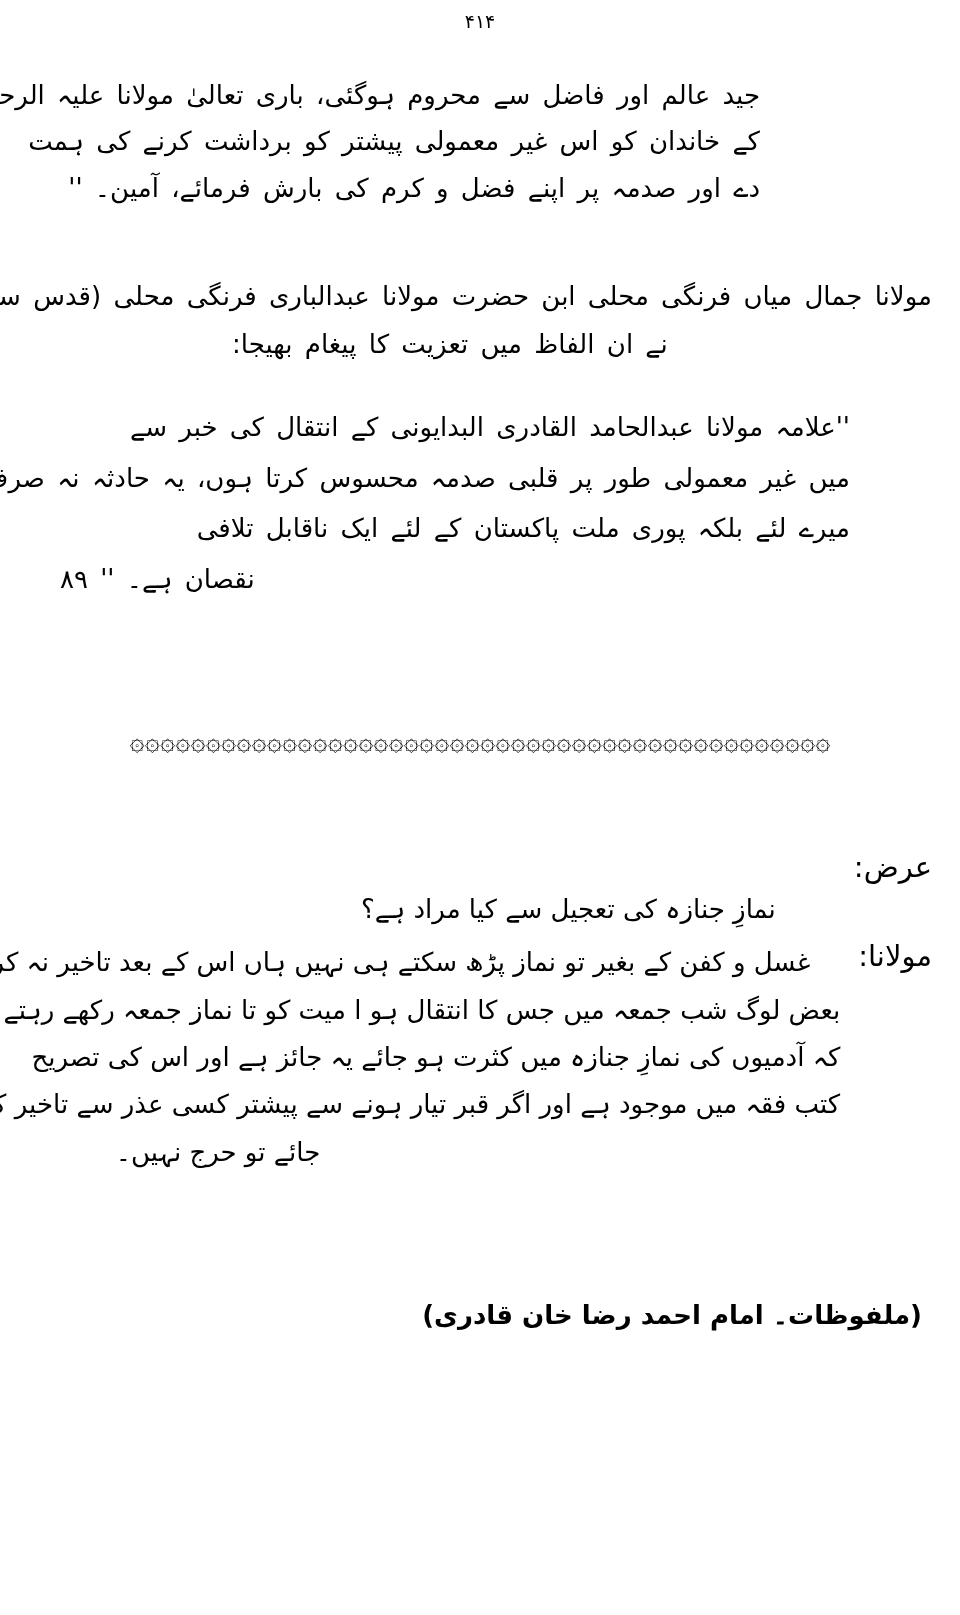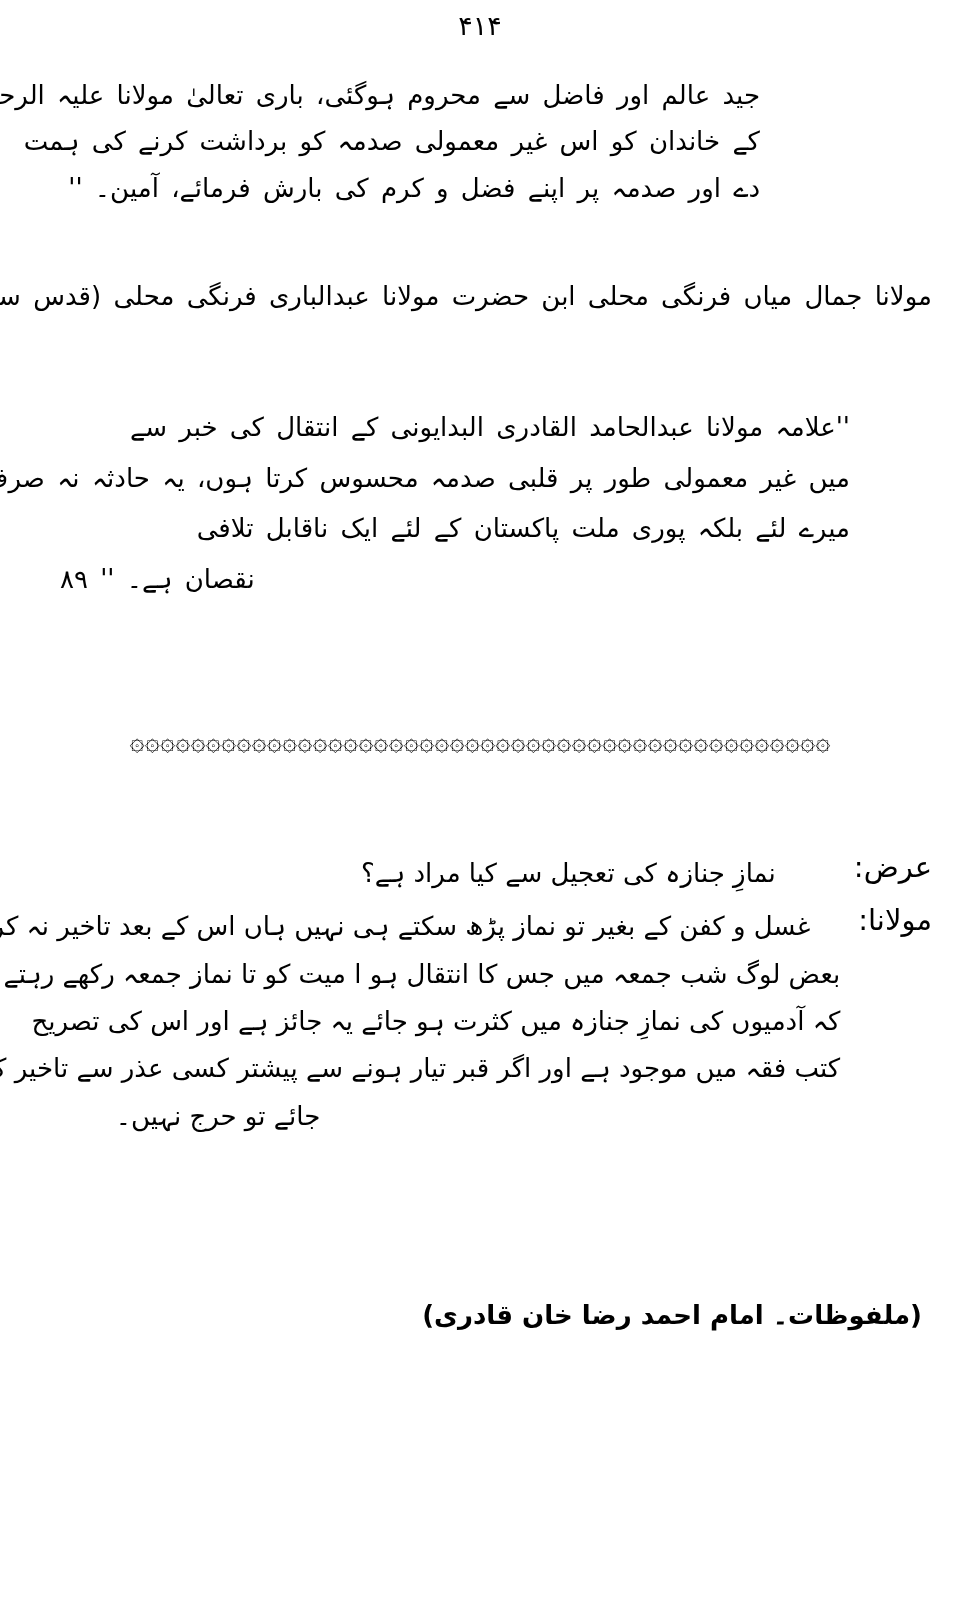--- a/index.html
+++ b/index.html
@@ -24,21 +24,21 @@
     padding: 0;
   }
 
   
   .page-number {
     position: absolute;
     top: 10px;
     left: 0;
     right: 0;
     text-align: center;
-    font-size: 27px;
+    font-size: 19px;
     letter-spacing: 1px;
     direction: rtl;
   }
 
   
   .urdu-block {
     direction: rtl;
     text-align: right;
     font-size: 27px;
     line-height: 1.85;
@@ -115,21 +115,21 @@
     padding-left: 18px;
     white-space: nowrap;
   }
   .qa-body {
     flex: 1 1 auto;
     font-size: 26px;
     line-height: 1.82;
     text-align: right;
   }
   .qa-body .line { display: block; white-space: nowrap; }
-  .qa-q .qa-body { padding-right: 60px; }
+  .qa-q .qa-body { padding-right: 60px; margin-top: 36px; }
   .qa-a .qa-body .line:first-child { padding-right: 30px; }
   .qa-a .qa-body .line.tail { text-align: right; padding-right: 520px; }
 
   
   .citation {
     position: absolute;
     top: 1300px;
     right: 28px;
     width: 500px;
     direction: rtl;
@@ -141,26 +141,27 @@
 </style>
 </head>
 <body>
 
 <div class="page">
 
   <div class="page-number">۴۱۴</div>
 
   <div class="urdu-block para-top">
     <span class="line">جید عالم اور فاضل سے محروم ہوگئی، باری تعالیٰ مولانا علیہ الرحمۃ</span>
-    <span class="line">کے خاندان کو اس غیر معمولی صدمہ کو برداشت کرنے کی ہمت</span>
+    <span class="line">کے خاندان کو اس غیر معمولی پیشتر کو برداشت کرنے کی ہمت</span>
     <span class="line">دے اور صدمہ پر اپنے فضل و کرم کی بارش فرمائے، آمین۔ ''</span>
   </div>
 
   <div class="urdu-block para-intro">
     <span class="line">مولانا جمال میاں فرنگی محلی ابن حضرت مولانا عبدالباری فرنگی محلی (قدس سرہٗ)</span>
+    <span class="line indent-left">نے ان الفاظ میں تعزیت کا پیغام بھیجا:</span>
   </div>
 
   <div class="urdu-block para-quote">
     <span class="line">''علامہ مولانا عبدالحامد القادری البدایونی کے انتقال کی خبر سے</span>
     <span class="line">میں غیر معمولی طور پر قلبی صدمہ محسوس کرتا ہوں، یہ حادثہ نہ صرف</span>
     <span class="line">میرے لئے بلکہ پوری ملت پاکستان کے لئے ایک ناقابل تلافی</span>
     <span class="line ending">نقصان ہے۔ '' ۸۹</span>
   </div>
 
   <div class="divider">۞۞۞۞۞۞۞۞۞۞۞۞۞۞۞۞۞۞۞۞۞۞۞۞۞۞۞۞۞۞۞۞۞۞۞۞۞۞۞۞۞۞۞۞۞۞</div>

